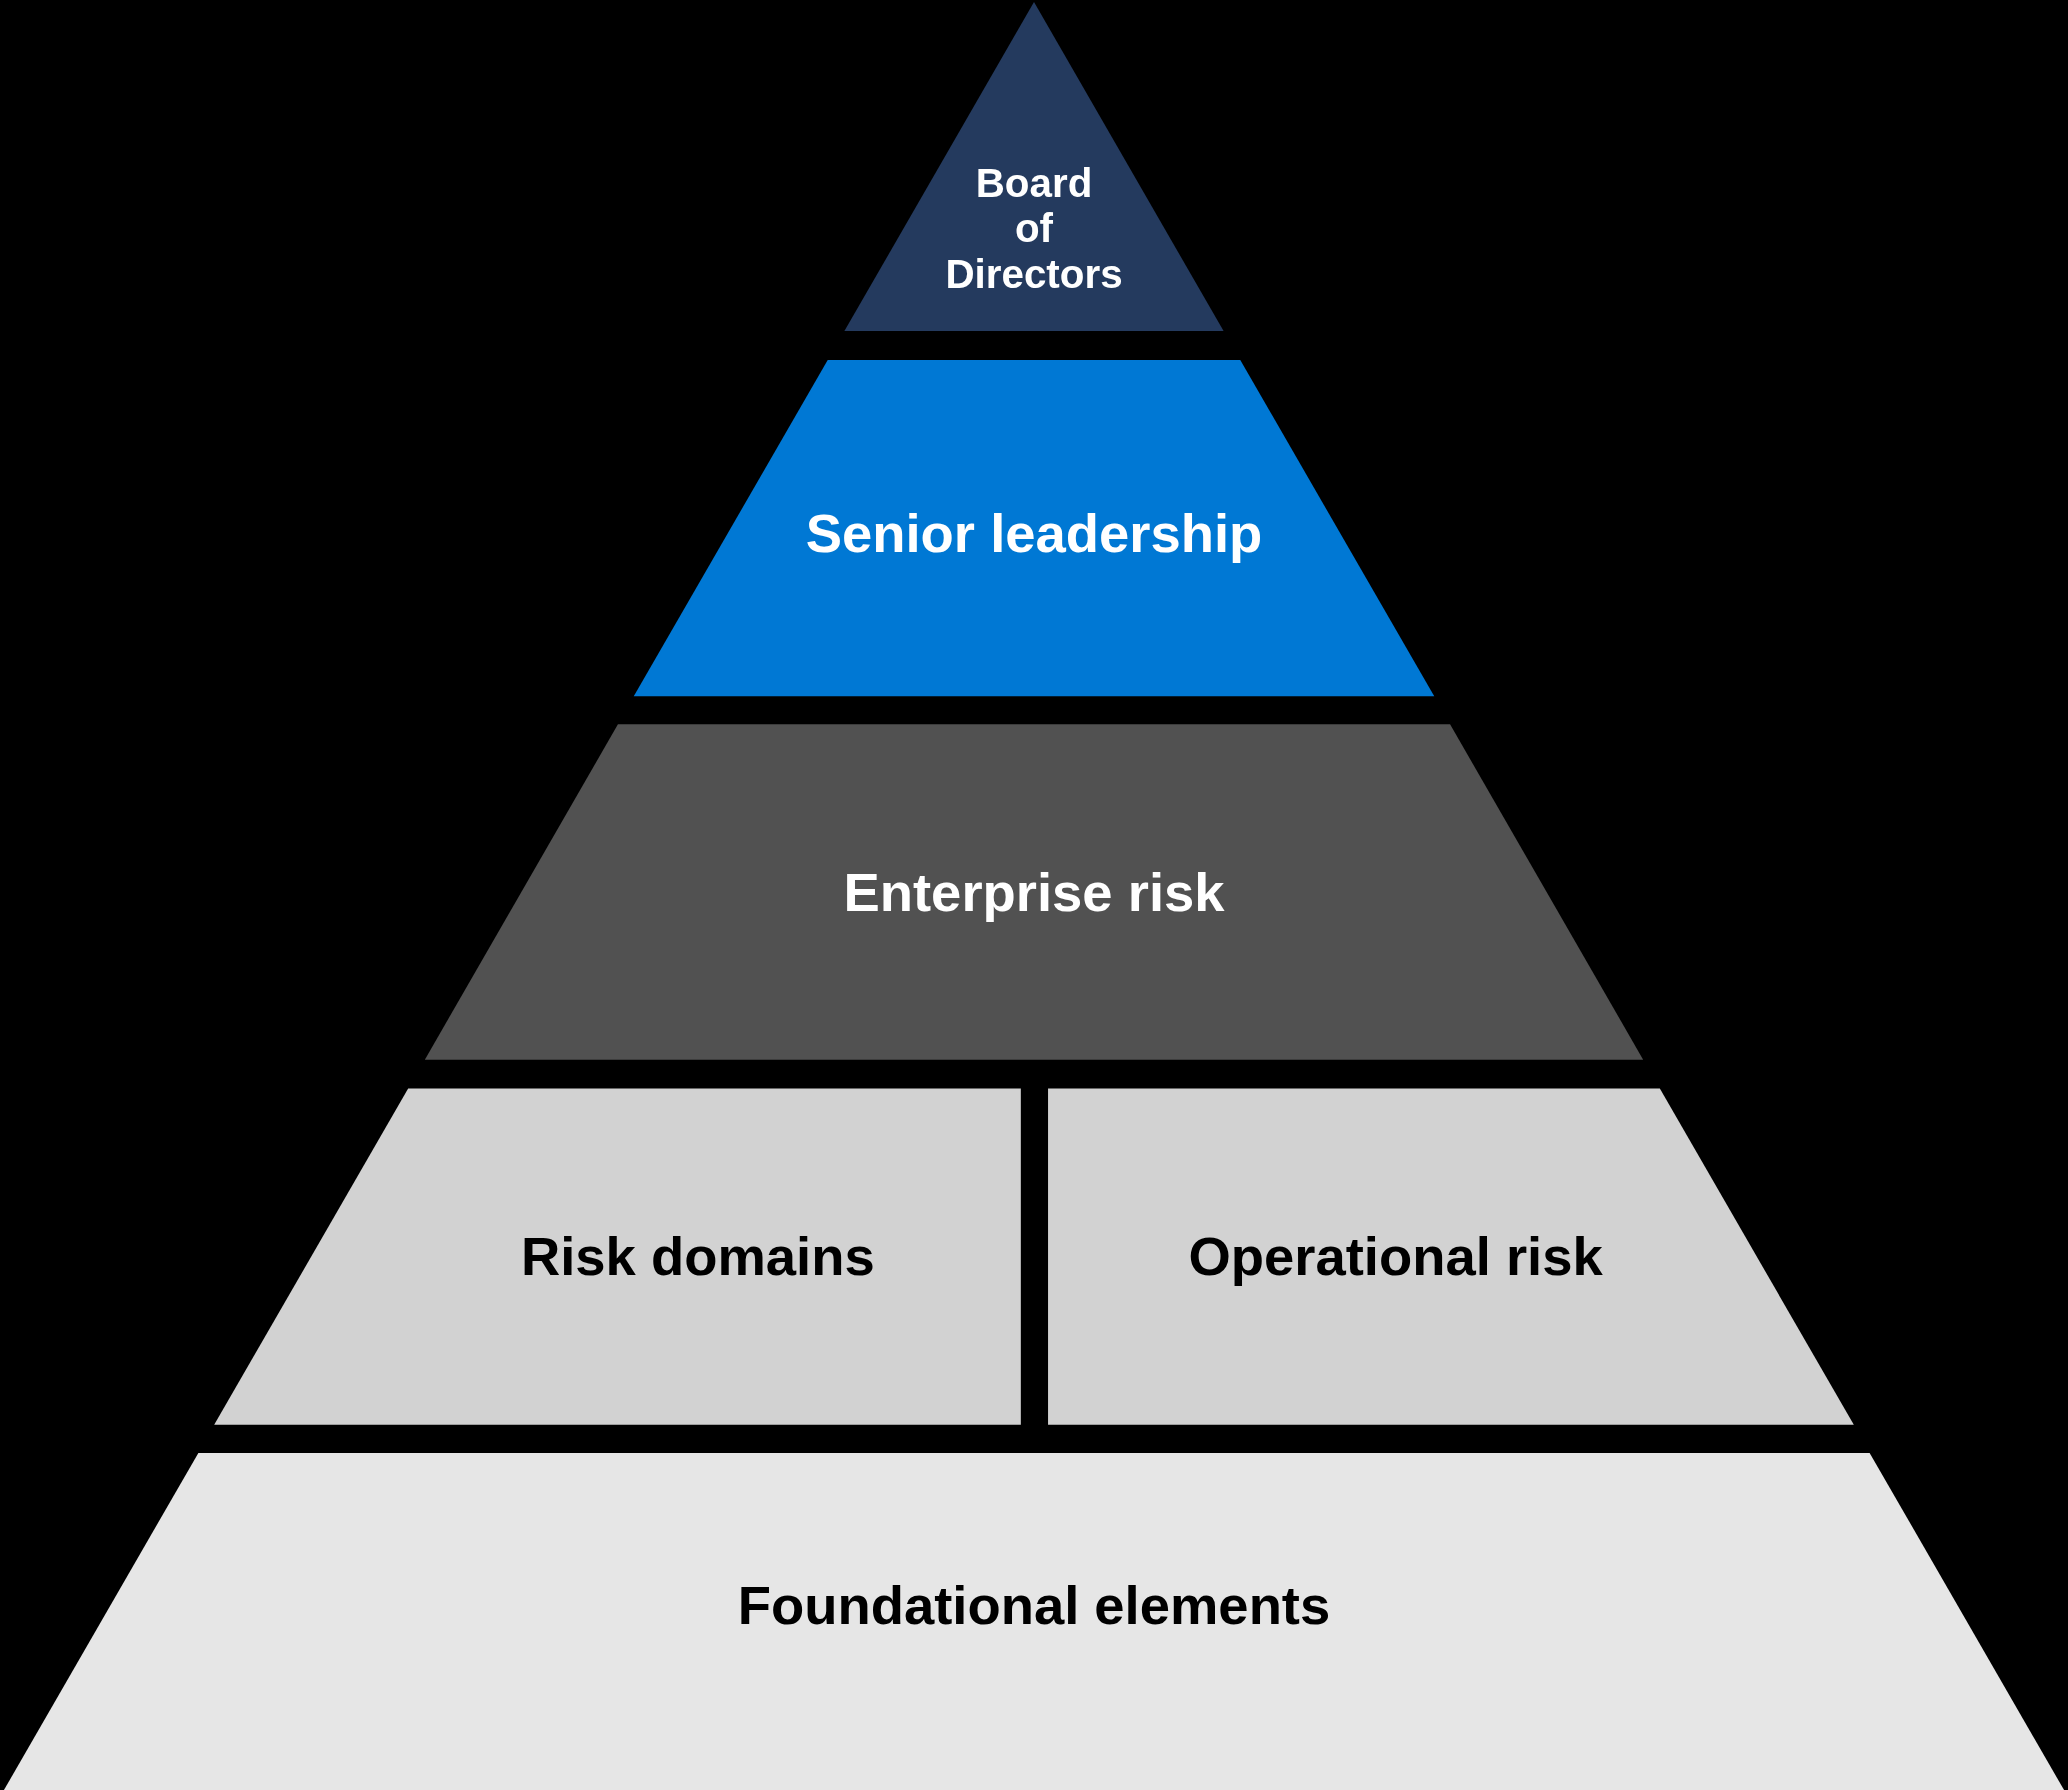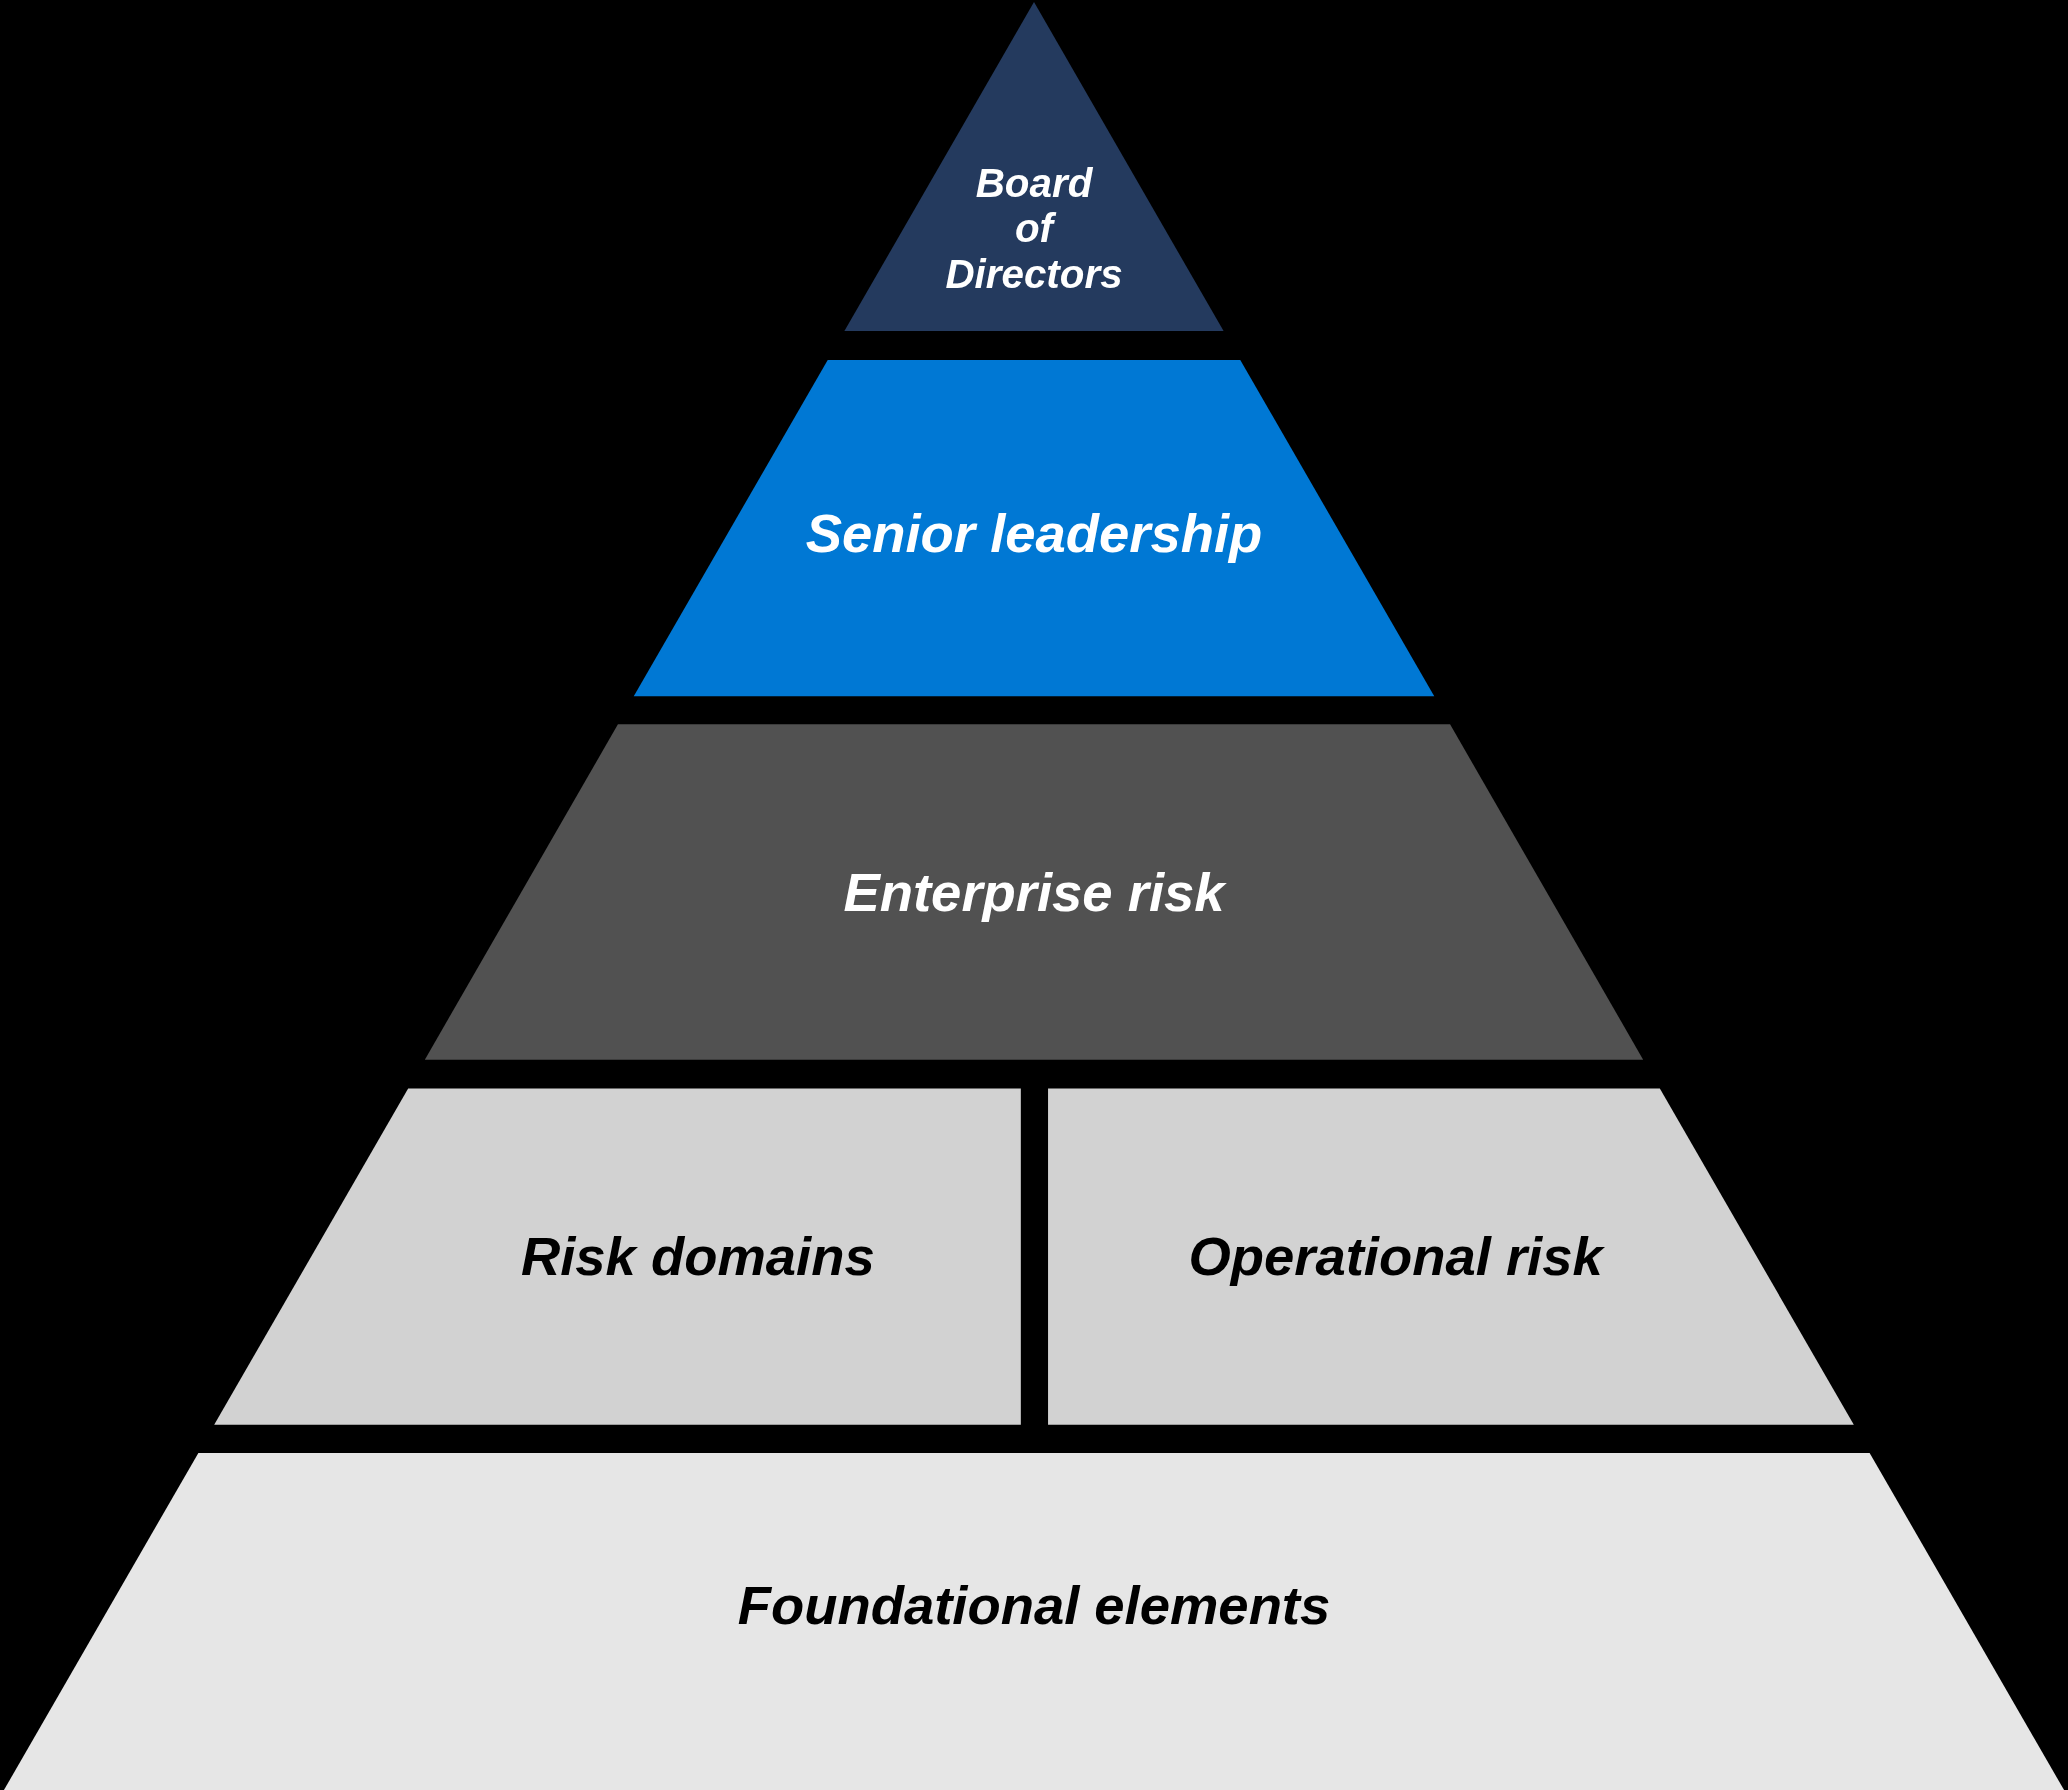--- a/index.html
+++ b/index.html
@@ -8,21 +8,20 @@
     width: 2068px;
     height: 1791px;
     background: #000;
     overflow: hidden;
     font-family: "Liberation Sans", sans-serif;
   }
   .stage {
     position: relative;
     width: 2068px;
     height: 1791px;
-    font-style: italic;
   }
   svg { display: block; }
   text {
     font-family: "Liberation Sans", sans-serif;
     font-weight: bold;
   }
   .lvl-label      { font-size: 62px; }
   .board-label    { font-size: 46px; }
 </style>
 </head>

